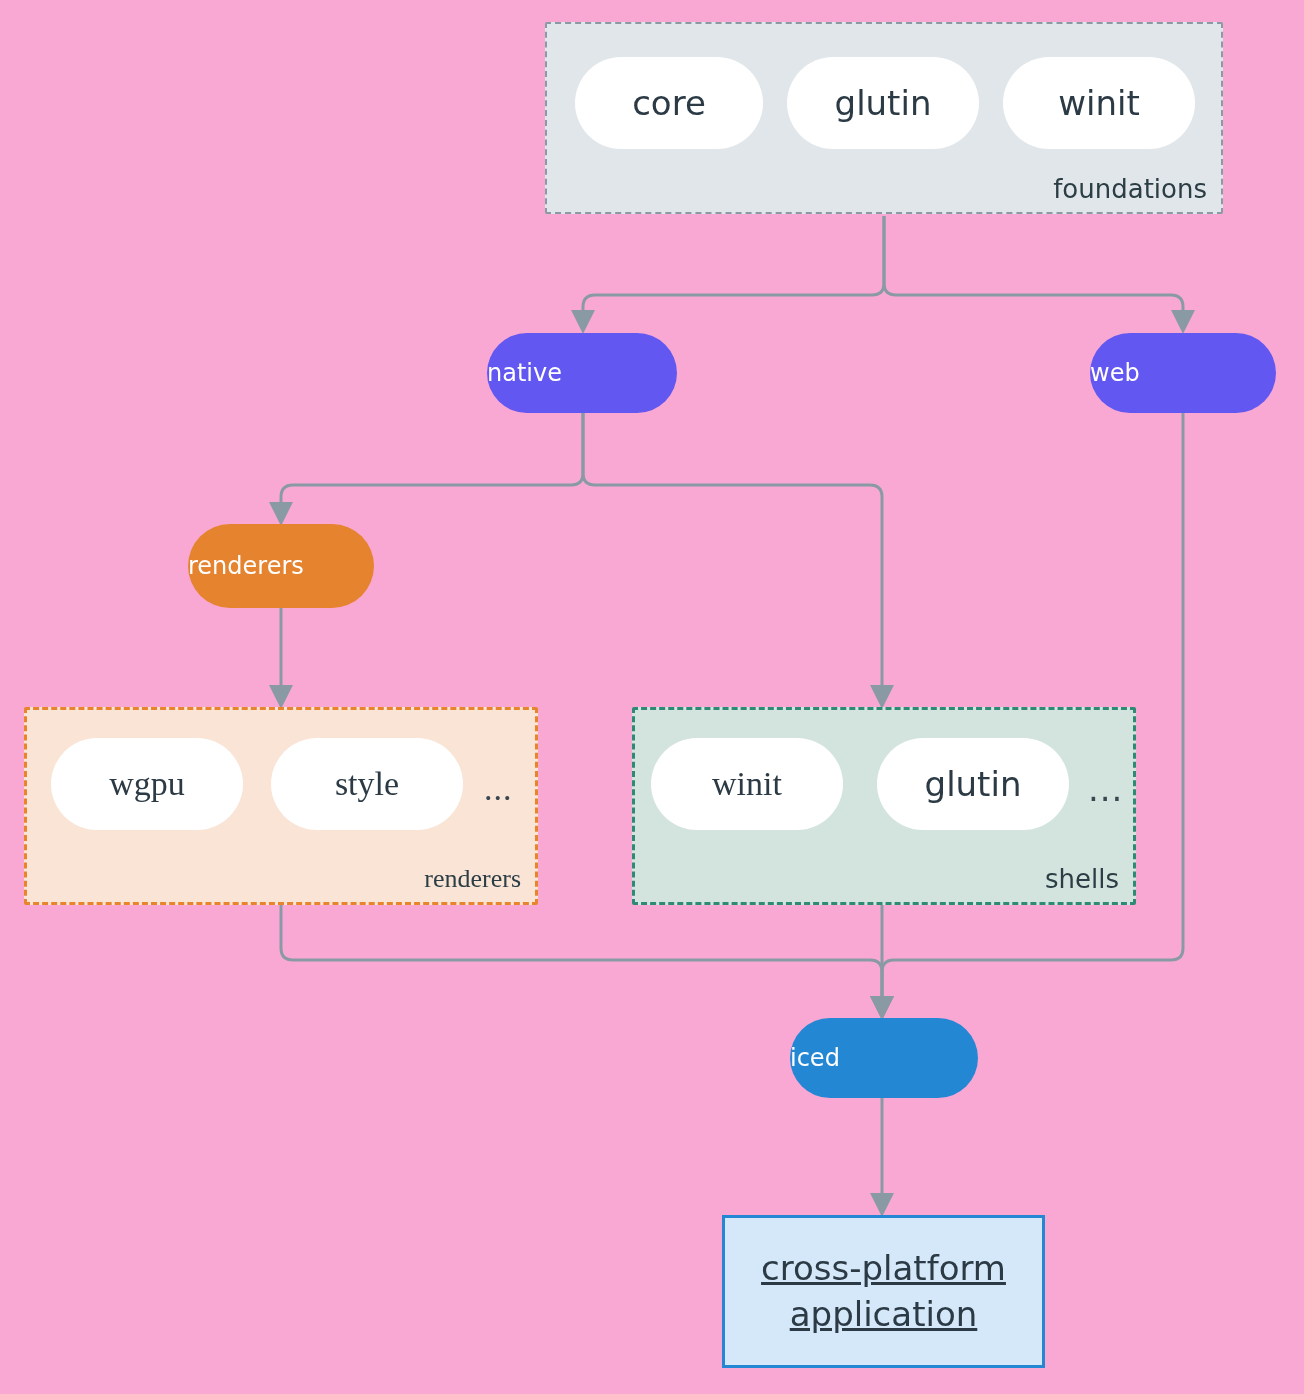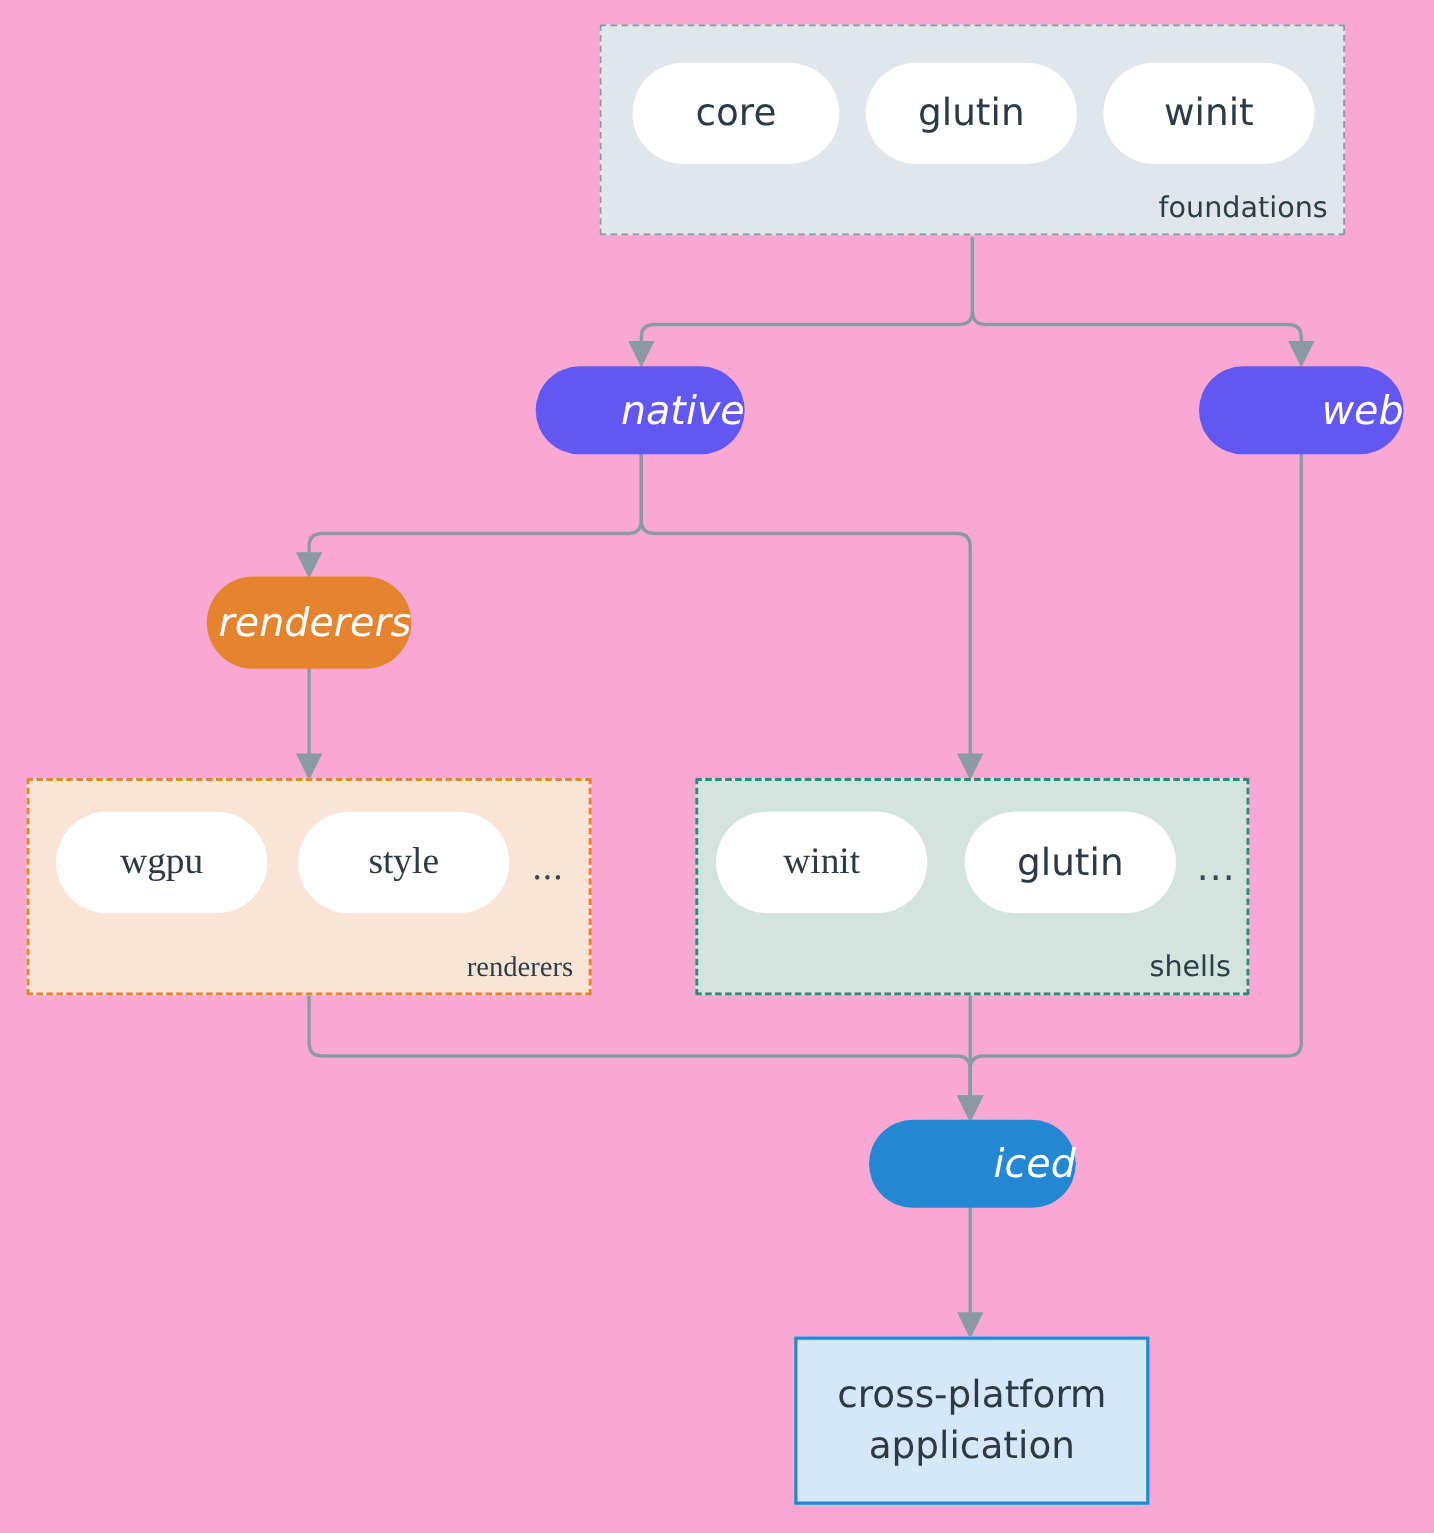--- a/index.html
+++ b/index.html
@@ -54,38 +54,38 @@
     color: #3a4750;
     letter-spacing: 1px;
     line-height: 1;
   }
   
   .node {
     position: absolute;
     box-sizing: border-box;
     display: flex;
     align-items: center;
-    justify-content: flex-end;
+    justify-content: flex-start;
     border-radius: 999px;
-    font-size: 36px;
+    font-size: 24px;
     color: #ffffff;
     white-space: nowrap;
-    font-style: italic;
   }
   .node-rect {
     position: absolute;
     box-sizing: border-box;
     display: flex;
     flex-direction: column;
     align-items: center;
     justify-content: center;
     font-size: 34px;
     color: #2b3a44;
     line-height: 1.35;
     text-align: center;
+    text-decoration: underline;
   }
 </style>
 </head>
 <body>
 
 <div id="stage">
 
   <svg class="edges" viewBox="0 0 1304 1394" xmlns="http://www.w3.org/2000/svg">
     <defs>
       <marker id="ah" markerWidth="10" markerHeight="10" refX="5" refY="5" orient="auto" markerUnits="strokeWidth">

